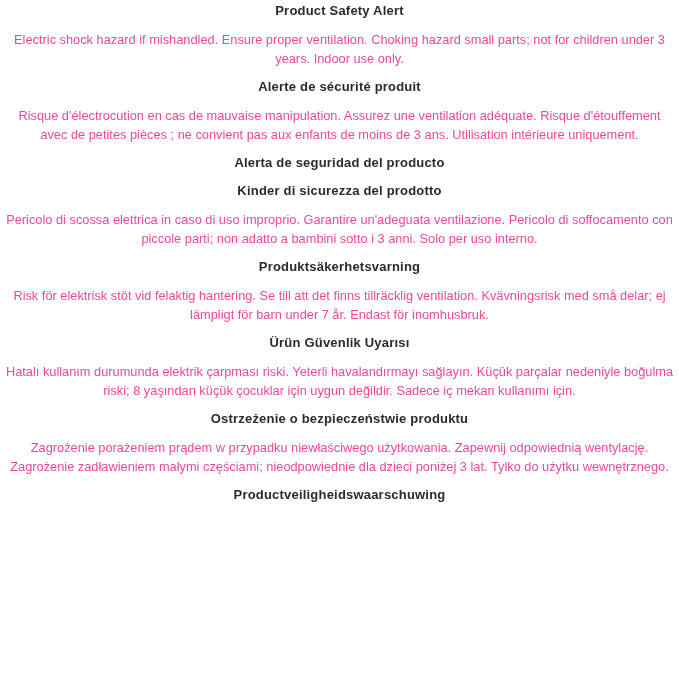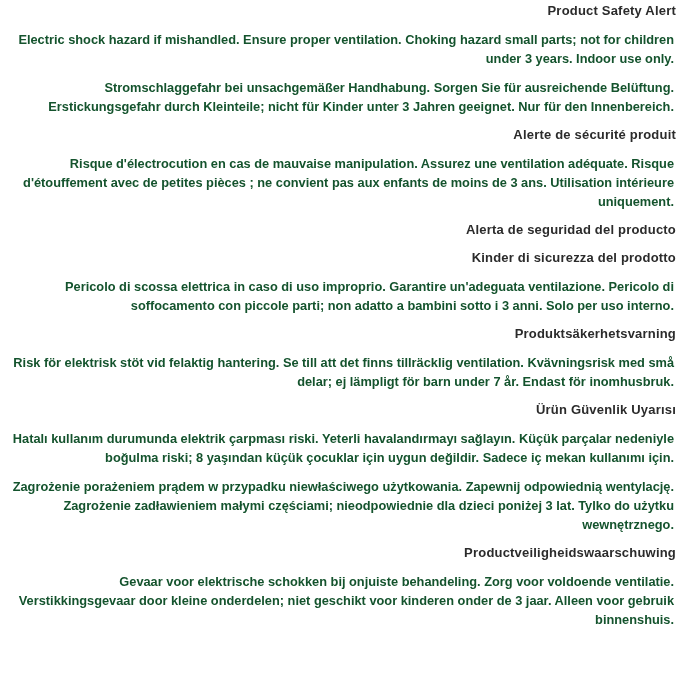--- a/index.html
+++ b/index.html
@@ -12,51 +12,50 @@
     height: 688px;
     overflow: hidden;
     font-family: "Liberation Sans", "DejaVu Sans", sans-serif;
     box-sizing: border-box;
     padding: 2px 3px 0 3px;
   }
   .safety-doc {
     width: 100%;
   }
   .safety-section {
-    text-align: right;
+    text-align: center;
   }
   .safety-heading {
     font-size: 13px;
     font-weight: bold;
     color: #2b2b2b;
     line-height: 18px;
     letter-spacing: 0.2px;
     margin: 0 0 10px 0;
   }
   .safety-body {
     font-size: 12.8px;
-    font-weight: bold;
-    color: #14532d;
+    font-weight: normal;
+    color: #ec4899;
     line-height: 19px;
     margin: 0 0 10px 0;
     padding: 0 2px;
   }
 </style>
 </head>
 <body>
 
 <div class="safety-doc">
 
   <section class="safety-section">
     <h2 class="safety-heading">Product Safety Alert</h2>
     <p class="safety-body">Electric shock hazard if mishandled. Ensure proper ventilation. Choking hazard small parts; not for children under 3 years. Indoor use only.</p>
   </section>
 
   <section class="safety-section">
-    <p class="safety-body">Stromschlaggefahr bei unsachgemäßer Handhabung. Sorgen Sie für ausreichende Belüftung. Erstickungsgefahr durch Kleinteile; nicht für Kinder unter 3 Jahren geeignet. Nur für den Innenbereich.</p>
   </section>
 
   <section class="safety-section">
     <h2 class="safety-heading">Alerte de sécurité produit</h2>
     <p class="safety-body">Risque d'électrocution en cas de mauvaise manipulation. Assurez une ventilation adéquate. Risque d'étouffement avec de petites pièces ; ne convient pas aux enfants de moins de 3 ans. Utilisation intérieure uniquement.</p>
   </section>
 
   <section class="safety-section">
     <h2 class="safety-heading">Alerta de seguridad del producto</h2>
   </section>
@@ -70,21 +69,21 @@
     <h2 class="safety-heading">Produktsäkerhetsvarning</h2>
     <p class="safety-body">Risk för elektrisk stöt vid felaktig hantering. Se till att det finns tillräcklig ventilation. Kvävningsrisk med små delar; ej lämpligt för barn under 7 år. Endast för inomhusbruk.</p>
   </section>
 
   <section class="safety-section">
     <h2 class="safety-heading">Ürün Güvenlik Uyarısı</h2>
     <p class="safety-body">Hatalı kullanım durumunda elektrik çarpması riski. Yeterli havalandırmayı sağlayın. Küçük parçalar nedeniyle boğulma riski; 8 yaşından küçük çocuklar için uygun değildir. Sadece iç mekan kullanımı için.</p>
   </section>
 
   <section class="safety-section">
+    <h2 class="safety-heading">Ostrzeżenie o bezpieczeństwie produktu</h2>
     <p class="safety-body">Zagrożenie porażeniem prądem w przypadku niewłaściwego użytkowania. Zapewnij odpowiednią wentylację. Zagrożenie zadławieniem małymi częściami; nieodpowiednie dla dzieci poniżej 3 lat. Tylko do użytku wewnętrznego.</p>
   </section>
 
   <section class="safety-section">
     <h2 class="safety-heading">Productveiligheidswaarschuwing</h2>
-    <p class="safety-body">Gevaar voor elektrische schokken bij onjuiste behandeling. Zorg voor voldoende ventilatie. Verstikkingsgevaar door kleine onderdelen; niet geschikt voor kinderen onder de 3 jaar. Alleen voor gebruik binnenshuis.</p>
   </section>
 
 </div>
 
 </body></html>

